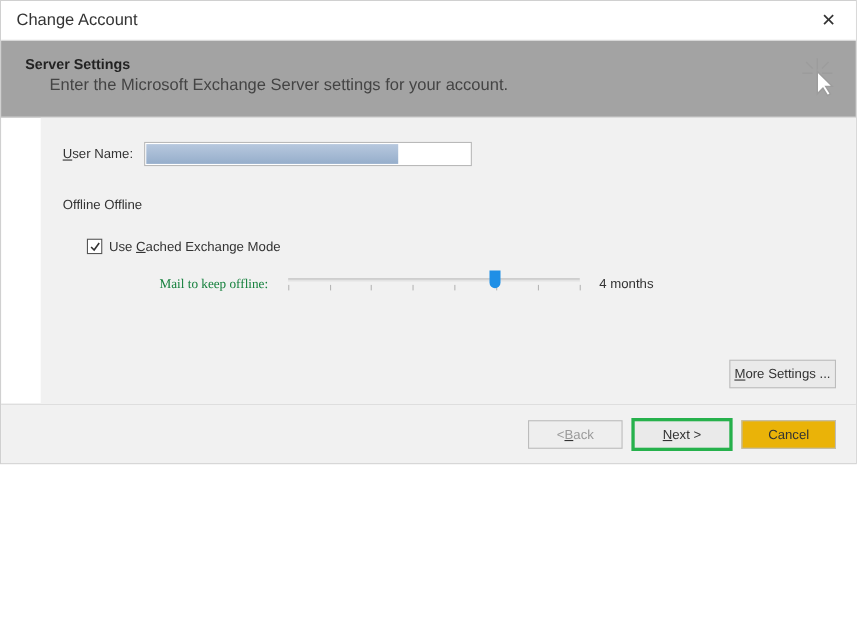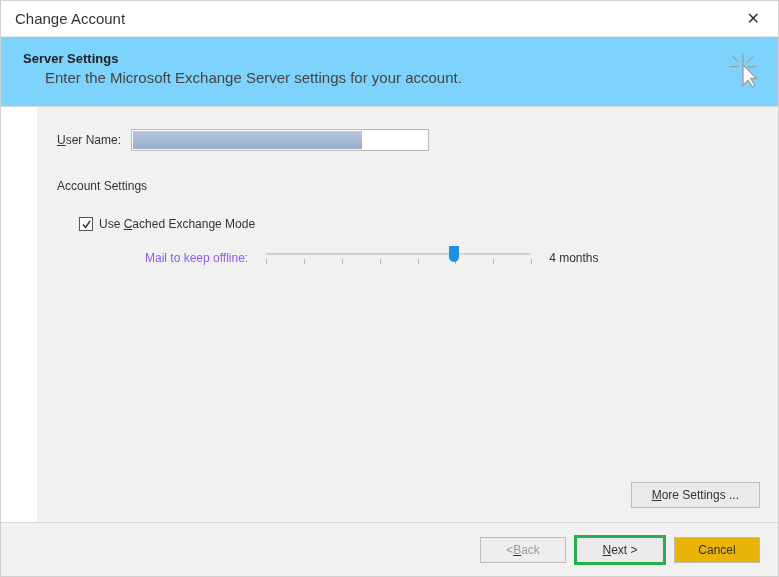--- a/index.html
+++ b/index.html
@@ -4,36 +4,36 @@
 <style>
   * { box-sizing: border-box; margin: 0; padding: 0; }
   body {
     font-family: "Segoe UI", Tahoma, sans-serif;
     font-size: 12px;
     background: #fff;
     width: 779px;
     height: 577px;
     overflow: hidden;
   }
-  .window { width: 779px; height: 577px; display: flex; flex-direction: column; border: 1px solid #d0d0d0; background:#fff;}
+  .window { width: 779px; height: 422px; display: flex; flex-direction: column; border: 1px solid #d0d0d0; background:#fff;}
   .titlebar {
     height: 36px;
     display: flex;
     align-items: center;
     justify-content: space-between;
     padding: 0 10px 0 14px;
     background: #fff;
     border-bottom: 1px solid #e8e8e8;
   }
   .titlebar .title { font-size: 15px; color: #333; }
   .close-x { font-size: 16px; color: #333; cursor: pointer; padding: 4px 8px;}
   .header {
     padding: 14px 18px 14px 22px;
     border-bottom: 1px solid #d9d9d9;
-    background: #7dd3fc;
+    background: #a3a3a3;
     display:flex;
     justify-content: space-between;
     align-items:flex-start;
   }
   .header-left {}
   .header h2 { font-size: 13px; font-weight: bold; color: #222; margin-bottom: 3px;}
   .header p { font-size: 15px; color: #444; margin-left: 22px; }
   .cursor-icon svg { width: 34px; height: 38px; }
   .body {
     flex: 1;
@@ -57,37 +57,37 @@
     background: linear-gradient(#b7c8de,#96aecb);
   }
   .section-title { color:#333; margin-bottom: 24px; }
   .cache-row { display:flex; gap:6px; margin-left:22px; margin-bottom:12px;}
   .checkbox {
     width:14px; height:14px; border:1px solid #555; background:#fff;
     display:flex; align-items:center; justify-content:center;
   }
   .checkbox svg { width:11px; height:11px; }
   .slider-row { display:flex; align-items:center; gap:18px; margin-left:88px; }
-  .slider-label { color:#8b5cf6; }
+  .slider-label { color:#15803d;font-family:Liberation Serif, serif; }
   .slider-wrap { position:relative; width:265px; height:30px; }
   .slider-track {
     position:absolute; left:0; right:0; top:10px; height:3px;
     background:#d9d9d9; border-top:1px solid #c7c7c7; border-bottom:1px solid #eee;
   }
   .tick { position:absolute; top:16px; width:1px; height:5px; background:#b6b6b6;}
   .slider-thumb {
     position:absolute; top:3px; width:10px; height:16px;
     background:#1f8fe6; border-radius:0 0 5px 5px;
     transform: translateX(-50%);
   }
   .slider-value { color:#333; }
   .more-settings {
     position:absolute; right:18px; bottom:14px;
     background:#eaeaea; border:1px solid #bcbcbc;
-    padding:5px 20px; font-size:12px; color:#333; cursor:pointer;
+    padding:5px 4px; font-size:12px; color:#333; cursor:pointer;
   }
   .footer {
     height: 54px;
     background:#f1f1f1;
     border-top:1px solid #d9d9d9;
     display:flex; align-items:center; justify-content:flex-end;
     gap:8px; padding-right:18px;
   }
   .btn {
     min-width:86px; height:26px;
@@ -130,21 +130,21 @@
 
   <div class="body">
 
     <div class="row-user">
       <span class="label"><span class="underline-first">U</span><span>ser Name:</span></span>
       <div class="user-input">
         <div class="redacted"></div>
       </div>
     </div>
 
-    <div class="section-title">Account Settings</div>
+    <div class="section-title">Offline Offline</div>
 
     <div class="cache-row">
       <div class="checkbox">
         <svg viewBox="0 0 12 12">
             <path d="M2 6 L5 9 L10 2" stroke="#333" stroke-width="1.6" fill="none"></path>
           </svg>
       </div>
       <span class="label"><span>Use </span><span class="underline-first">C</span><span>ached Exchange Mode</span></span>
     </div>
 

